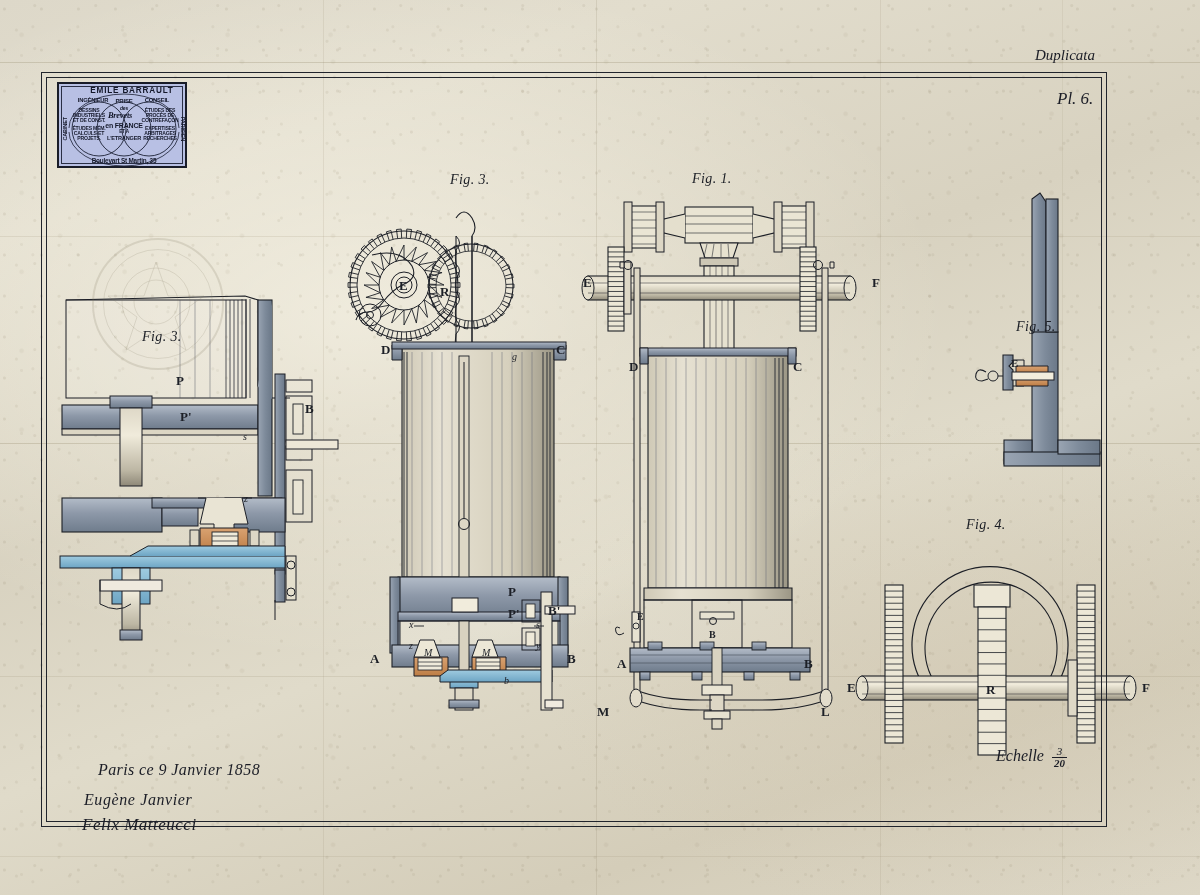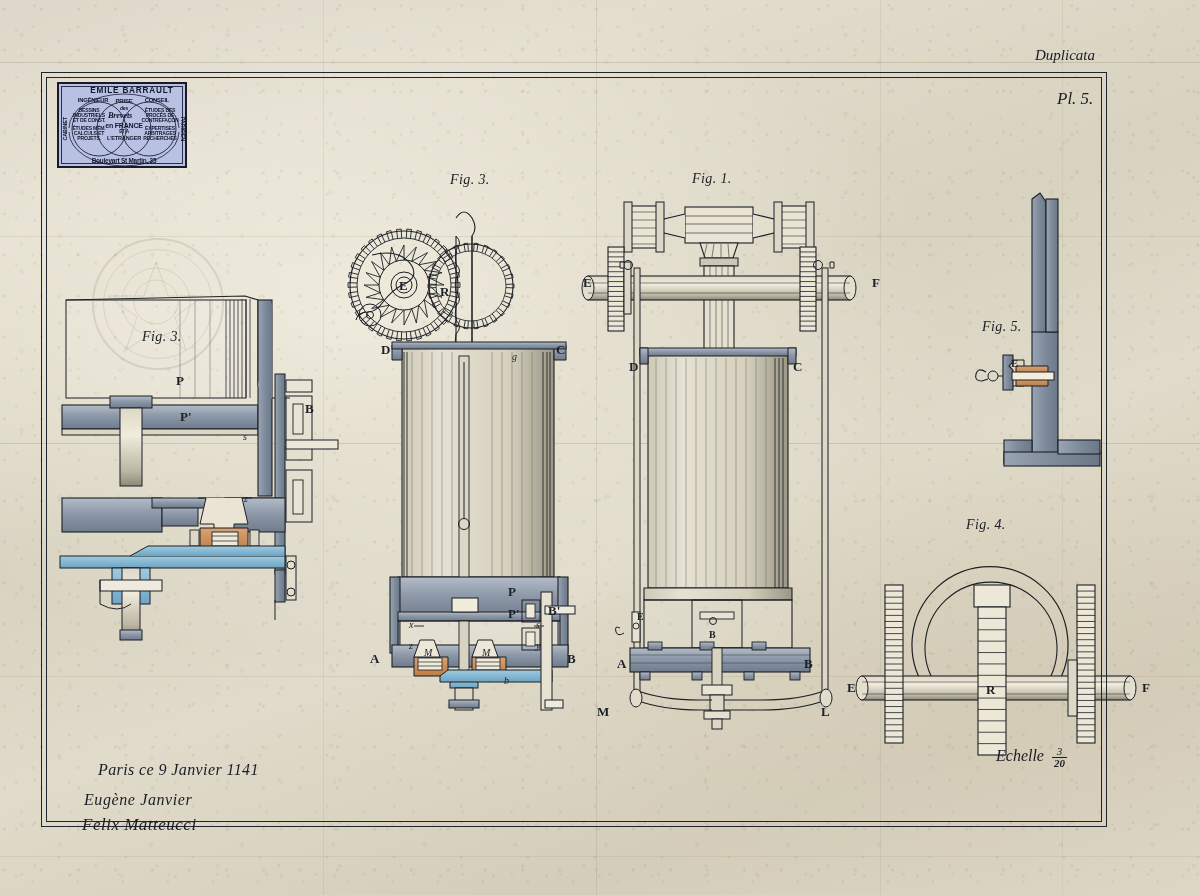--- a/index.html
+++ b/index.html
@@ -870,26 +870,26 @@
       <div>PROCÈS DE</div>
       <div>CONTREFAÇON</div>
       <div style="margin-top:2px;">EXPERTISES</div>
       <div>ARBITRAGES</div>
       <div>RECHERCHES</div>
     </div>
     <div class="txt" style="left:0;top:74px;width:130px;font-size:6.4px;">Boulevart St Martin, 35</div>
   </div>
 
   <div class="lbl cursive" style="left:1035px;top:48px;font-size:15px;">Duplicata</div>
-  <div class="lbl cursive" style="left:1057px;top:90px;font-size:17px;">Pl. 5.</div>
+  <div class="lbl cursive" style="left:1057px;top:90px;font-size:17px;">Pl. 6.</div>
 
   <div class="lbl figlbl" style="left:142px;top:330px;text-align:center;">Fig. 3.</div>
   <div class="lbl figlbl" style="left:450px;top:173px;">Fig. 3.</div>
   <div class="lbl figlbl" style="left:692px;top:172px;text-align:center;">Fig. 1.</div>
-  <div class="lbl figlbl" style="left:982px;top:320px;">Fig. 5.</div>
+  <div class="lbl figlbl" style="left:1016px;top:320px;">Fig. 5.</div>
   <div class="lbl figlbl" style="left:966px;top:518px;font-family:Liberation Serif, serif;">Fig. 4.</div>
 
   <div class="lbl part" style="left:176px;top:374px;">P</div>
   <div class="lbl part" style="left:180px;top:410px;">P'</div>
   <div class="lbl part" style="left:305px;top:402px;">B</div>
   <div class="lbl part small" style="left:243px;top:432px;">s</div>
   <div class="lbl part small" style="left:244px;top:494px;">z</div>
 
   <div class="lbl part" style="left:381px;top:343px;">D</div>
   <div class="lbl part" style="left:556px;top:343px;">C</div>
@@ -918,21 +918,21 @@
   <div class="lbl part" style="left:637px;top:612px;font-size:10px;">E</div>
   <div class="lbl part" style="left:709px;top:630px;font-size:10px;">B</div>
   <div class="lbl part" style="left:597px;top:705px;">M</div>
   <div class="lbl part" style="left:821px;top:705px;">L</div>
 
   <div class="lbl part" style="left:1011px;top:358px;font-size:11px;">E</div>
   <div class="lbl part" style="left:847px;top:681px;">E</div>
   <div class="lbl part" style="left:1142px;top:681px;">F</div>
   <div class="lbl part" style="left:986px;top:683px;">R</div>
 
-  <div class="lbl cursive" style="left:98px;top:762px;font-size:16px;letter-spacing:.4px;">Paris ce 9 Janvier 1141</div>
+  <div class="lbl cursive" style="left:98px;top:762px;font-size:16px;letter-spacing:.4px;">Paris ce 9 Janvier 1858</div>
   <div class="lbl cursive" style="left:84px;top:792px;font-size:16px;letter-spacing:.6px;">Eugène Janvier</div>
   <div class="lbl cursive" style="left:82px;top:816px;font-size:17px;letter-spacing:.5px;">Felix Matteucci</div>
 
   <div class="lbl cursive" style="left:996px;top:746px;font-size:16px;">
     <span>Echelle</span>
     <span style="display:inline-block;vertical-align:middle;text-align:center;font-size:11px;line-height:1;margin-left:4px;">
       <span style="display:block;border-bottom:1px solid #1b1d26;padding:0 2px;">3</span>
       <span style="display:block;padding:0 2px;font-weight:bold;">20</span>
     </span>
   </div>

